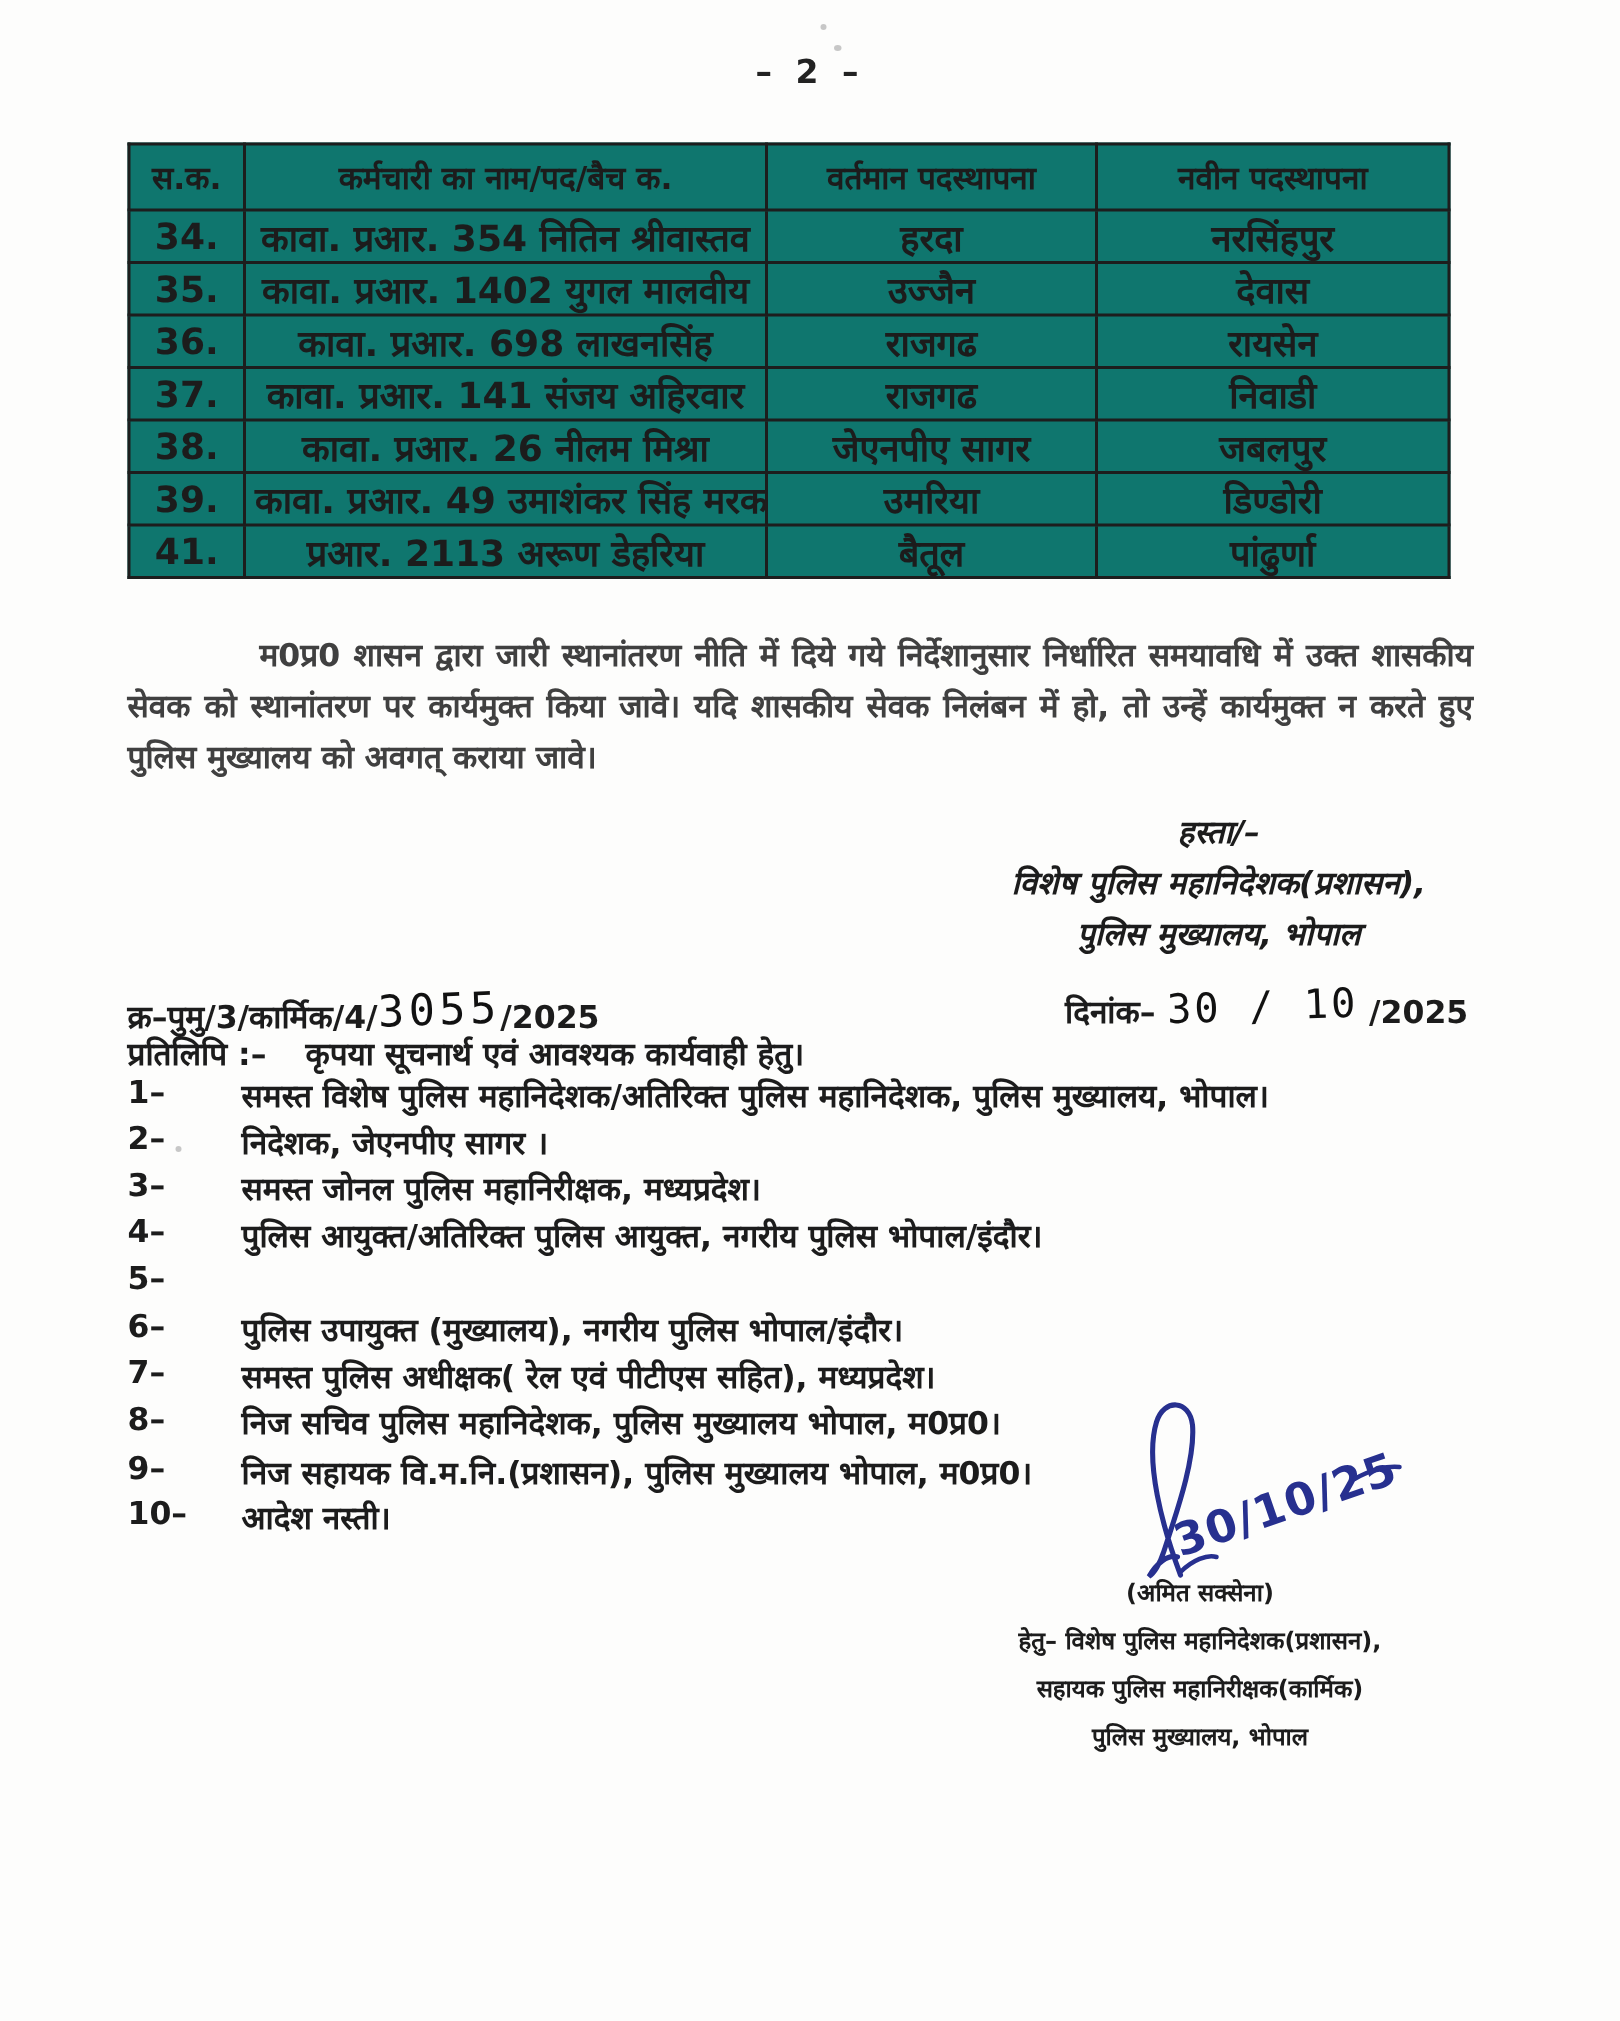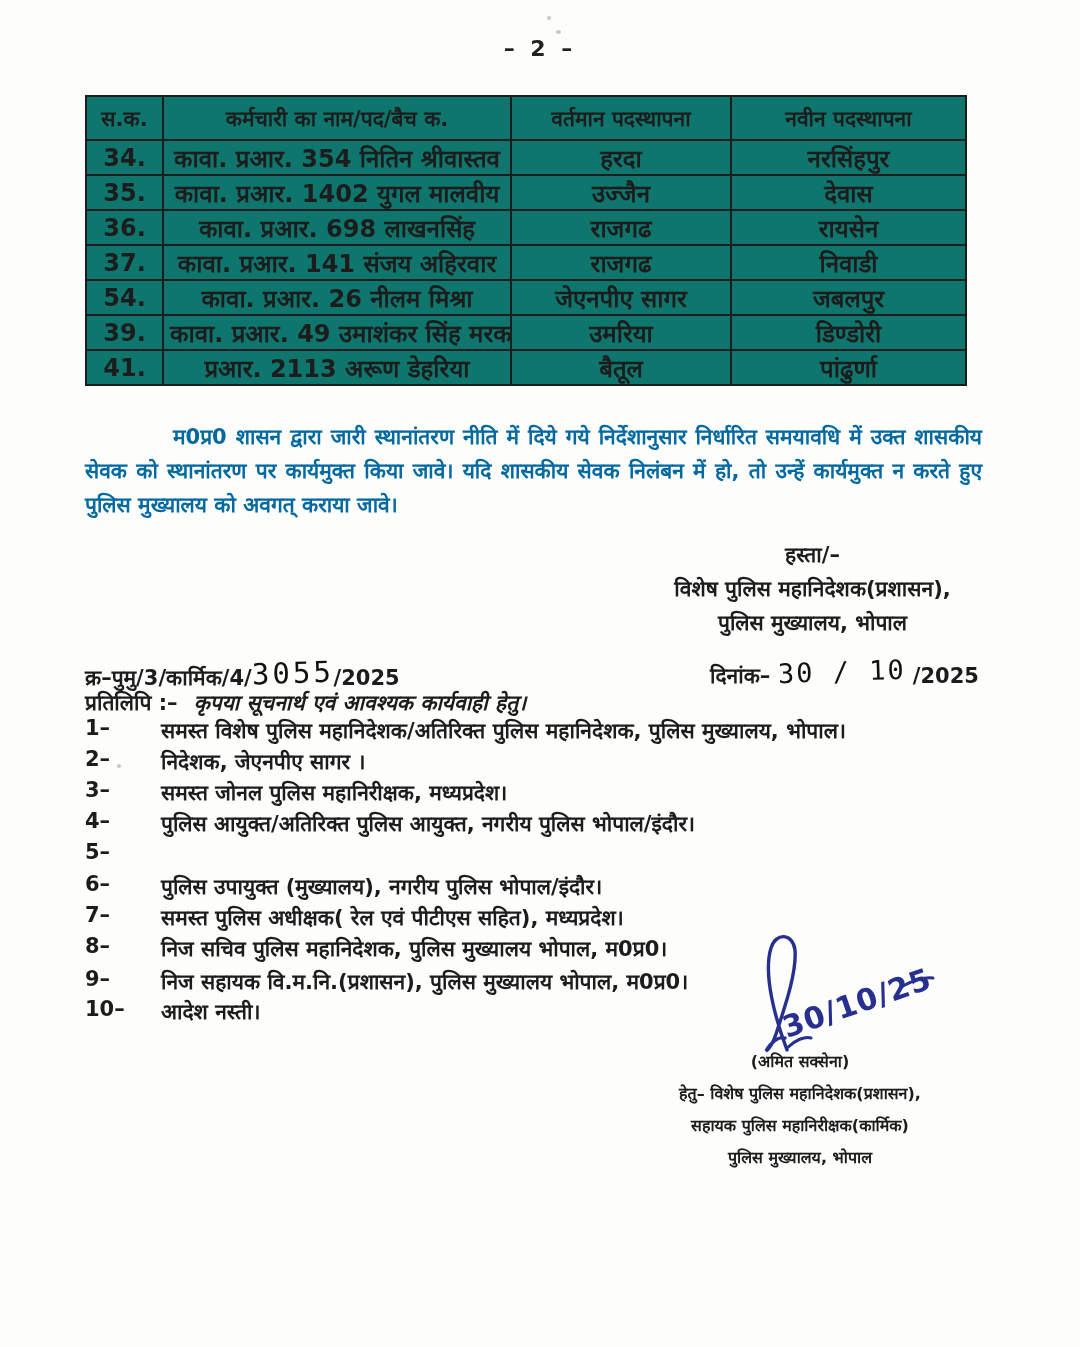--- a/index.html
+++ b/index.html
@@ -40,45 +40,45 @@
   }
   td.c-sno{text-align:center;}
   td.c-name{text-align:left;padding-left:14px;}
   col.w-sno{width:77px;}
   col.w-name{width:348px;}
   col.w-cur{width:220px;}
   col.w-new{width:235px;}
   .body-para{
     position:absolute;left:85px;top:420px;width:897px;
     font-size:21px;line-height:34px;font-weight:600;
-    text-align:justify;text-indent:88px;color:#0369a1;
+    text-align:justify;text-indent:88px;color:#404040;
   }
   .sign-top{
     position:absolute;left:640px;top:538px;width:345px;
-    text-align:center;font-size:21px;line-height:34px;font-weight:700;
+    text-align:center;font-size:21px;line-height:34px;font-weight:700;font-style:italic;
   }
   .ref-line{
     position:absolute;left:85px;top:648px;width:910px;height:46px;
     font-size:21px;font-weight:700;
   }
   .ref-left{position:absolute;left:0;top:10px;white-space:nowrap;}
   .ref-right{position:absolute;left:625px;top:10px;white-space:nowrap;}
   .handwritten{
     display:inline-block;
     font-family:"DejaVu Sans Mono",monospace;
     font-weight:400;font-size:29px;letter-spacing:3px;
     transform:rotate(-2deg) translateY(-2px);
     color:#111;
   }
   .hw-small{font-size:27px;letter-spacing:2px;}
   .copy-line{
     position:absolute;left:85px;top:688px;width:900px;
     font-size:21px;font-weight:700;white-space:nowrap;
   }
-  .copy-line .copy-text{margin-left:16px;font-style:italic;}
+  .copy-line .copy-text{margin-left:26px;}
   .copy-list{
     position:absolute;left:85px;top:716px;width:900px;
   }
   .copy-item{
     display:flex;align-items:flex-start;
     height:31px;font-size:21px;font-weight:700;white-space:nowrap;
   }
   .copy-item .no{width:76px;flex:0 0 76px;}
   .copy-item:nth-child(5){height:32px;}
   .copy-item:nth-child(8){height:33px;}
@@ -140,21 +140,21 @@
         <td>राजगढ</td>
         <td>रायसेन</td>
       </tr>
       <tr>
         <td class="c-sno">37.</td>
         <td class="c-name">कावा. प्रआर. 141 संजय अहिरवार</td>
         <td>राजगढ</td>
         <td>निवाडी</td>
       </tr>
       <tr>
-        <td class="c-sno">54.</td>
+        <td class="c-sno">38.</td>
         <td class="c-name">कावा. प्रआर. 26 नीलम मिश्रा</td>
         <td>जेएनपीए सागर</td>
         <td>जबलपुर</td>
       </tr>
       <tr>
         <td class="c-sno">39.</td>
         <td class="c-name">कावा. प्रआर. 49 उमाशंकर सिंह मरकाम</td>
         <td>उमरिया</td>
         <td>डिण्डोरी</td>
       </tr>

